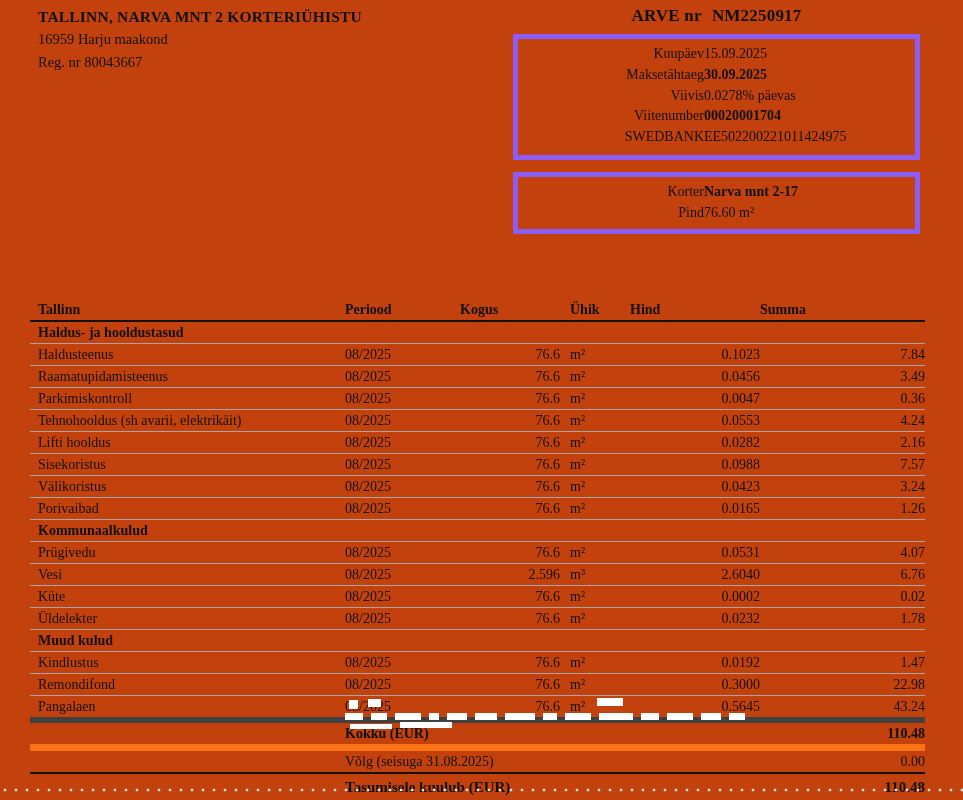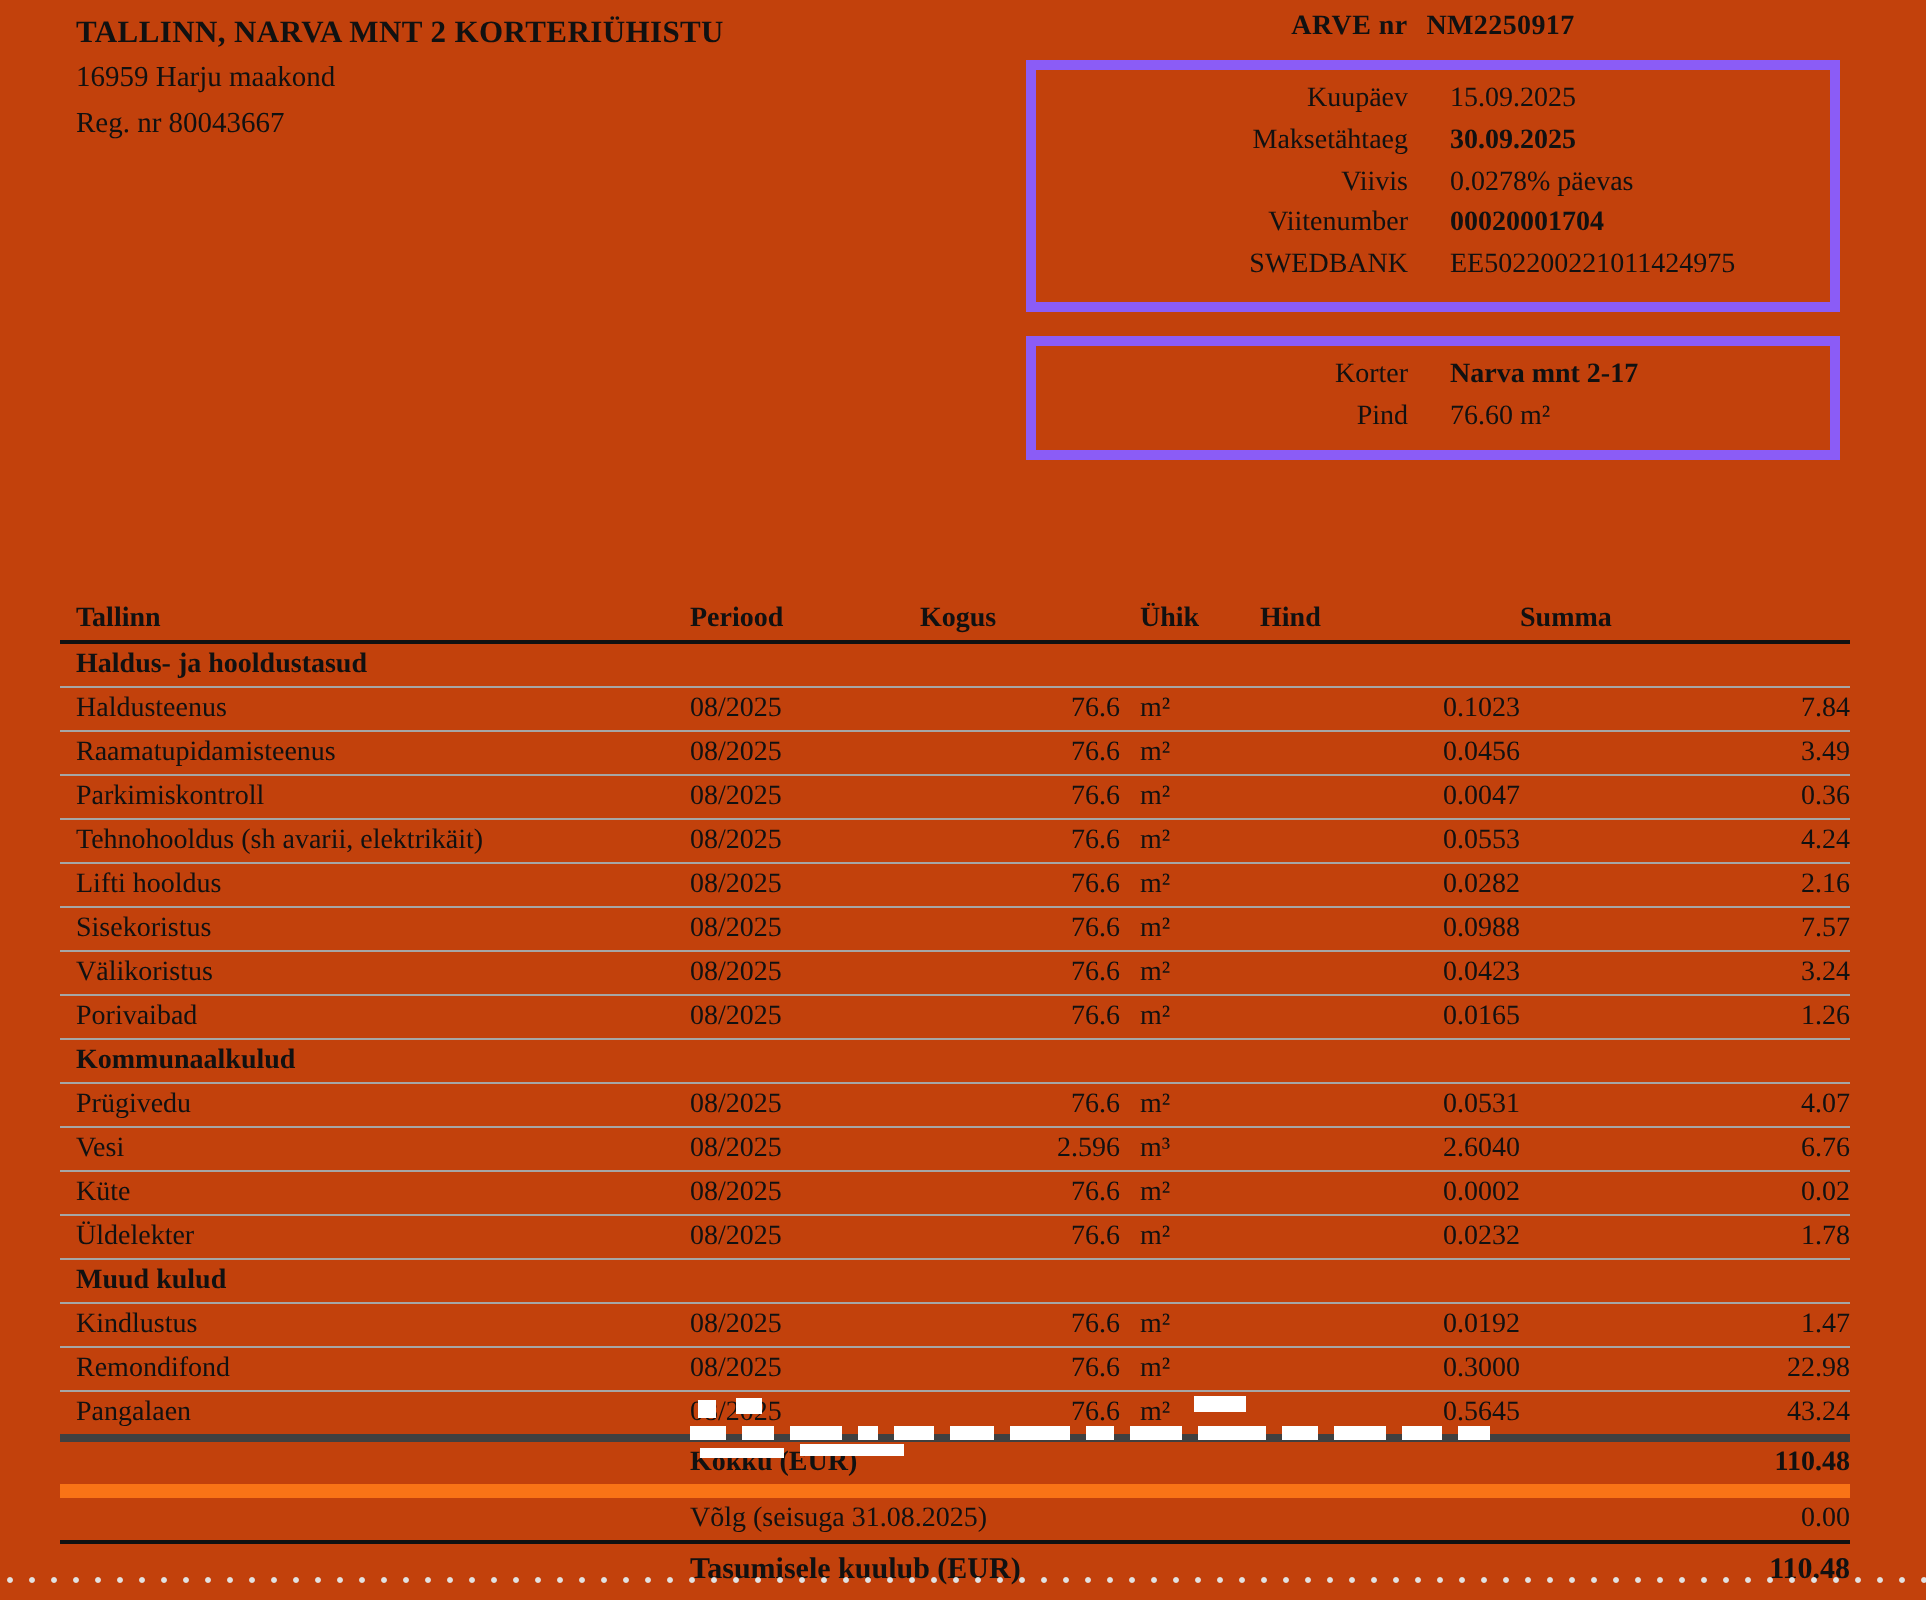--- a/index.html
+++ b/index.html
@@ -10,46 +10,46 @@
   }
   .bold { font-weight:700; }
 
   
   .sender { position:absolute; left:38px; top:5px; }
   .sender-name { font-size:15.5px; font-weight:700; letter-spacing:.2px; line-height:23px; }
   .sender-line { font-size:14.5px; line-height:23px; }
 
   
   .invoice-head { position:absolute; left:513px; top:0; width:407px; }
-  .arve-title { margin-top:6px; text-align:center; font-size:14px; font-weight:700; letter-spacing:.2px; }
+  .arve-title { margin-top:6px; text-align:center; font-size:17px; font-weight:700; letter-spacing:.2px; }
   .arve-title span { margin:0 3px; }
   .info-box { border:5px solid #8b5cf6; margin-top:8px; padding:5px 12px 7px 12px; }
   .info-row { display:flex; font-size:14px; line-height:20.8px; }
   .info-label { width:174px; text-align:right; flex:0 0 174px; }
-  .info-value { margin-left:21px; white-space:nowrap; }
+  .info-value { margin-left:0; white-space:nowrap; }
   .apartment-box { margin-top:12px; padding:4px 12px 6px 12px; }
   .apartment-box .info-row { line-height:21px; }
 
   
   .cost-table-wrap { position:absolute; left:30px; top:300px; width:895px; }
   table.cost-table { border-collapse:collapse; table-layout:fixed; width:895px; font-size:14px; }
   .cost-table th, .cost-table td { padding:0; overflow:hidden; white-space:nowrap; }
   .cost-table thead th {
     height:20px; line-height:20px; font-weight:700; text-align:left;
     border-bottom:2px solid #111;
   }
   .cost-table tbody td { height:21px; line-height:21px; border-bottom:1px solid #a6a6a6; }
   .c-name   { padding-left:8px !important; text-align:left; }
   .c-period { text-align:left; }
   .c-qty    { text-align:right; }
   .c-unit   { text-align:left; padding-left:10px !important; }
   .c-price  { text-align:right; }
   .c-sum    { text-align:right; }
   .section-row td { font-weight:700; }
-  tbody[data-name="cost-table-body"] tr:last-child td { border-bottom:4px solid #404040; }
+  tbody[data-name="cost-table-body"] tr:last-child td { border-bottom:6px solid #404040; }
 
   
   .total-row td { height:22px; line-height:22px; }
   .t-label { text-align:left; }
   .total-row.kokku td { border-bottom:7px solid #f97316; }
   .total-row.volg  td { border-bottom:2px solid #111; }
   .total-row.due   td { border-bottom:none; height:26px; line-height:26px; font-size:15px; }
 
   
   .wf { position:absolute; background:#fff; display:block; }

